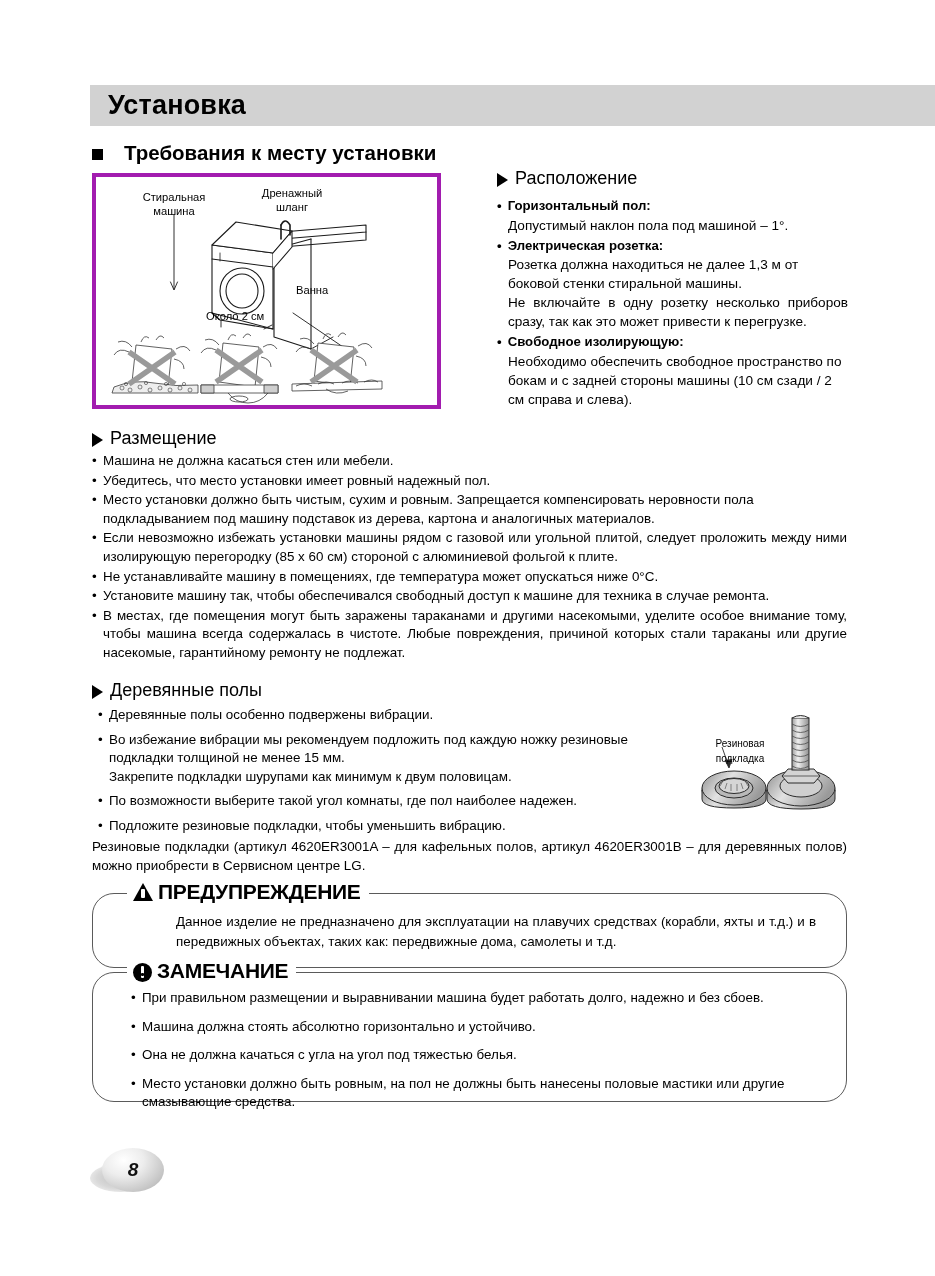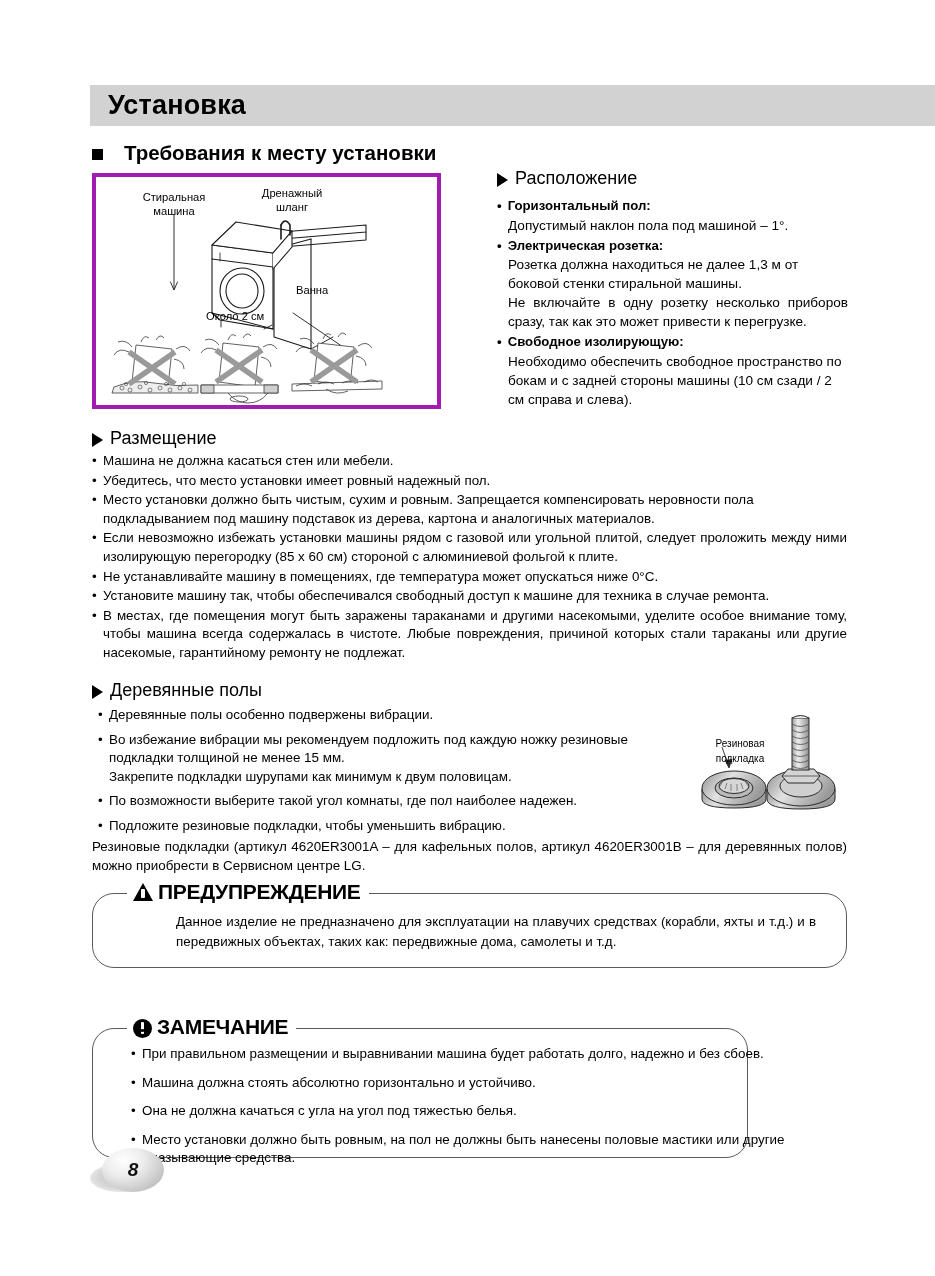--- a/index.html
+++ b/index.html
@@ -235,21 +235,21 @@
   #warn-box { left: 92px; top: 893px; width: 755px; height: 75px; }
   #warn-text {
     position: absolute;
     left: 83px; top: 18px;
     width: 640px;
     font-size: 13.4px;
     line-height: 20px;
     text-align: justify;
   }
 
-  #note-box { left: 92px; top: 1028px; width: 656px; height: 130px; }
+  #note-box { left: 92px; top: 972px; width: 755px; height: 130px; }
   #note-list {
     position: absolute;
     left: 38px; top: 16px;
     width: 700px;
   }
   #note-list .bl-row { margin-bottom: 10px; font-size: 13.4px; line-height: 18.6px; }
 
   
   .pagenum-wrap {
     position: absolute;

